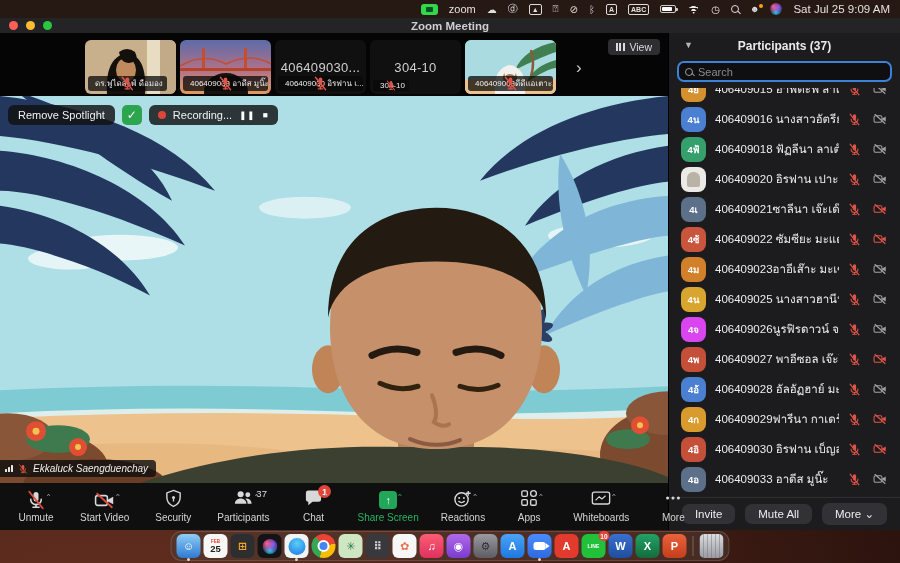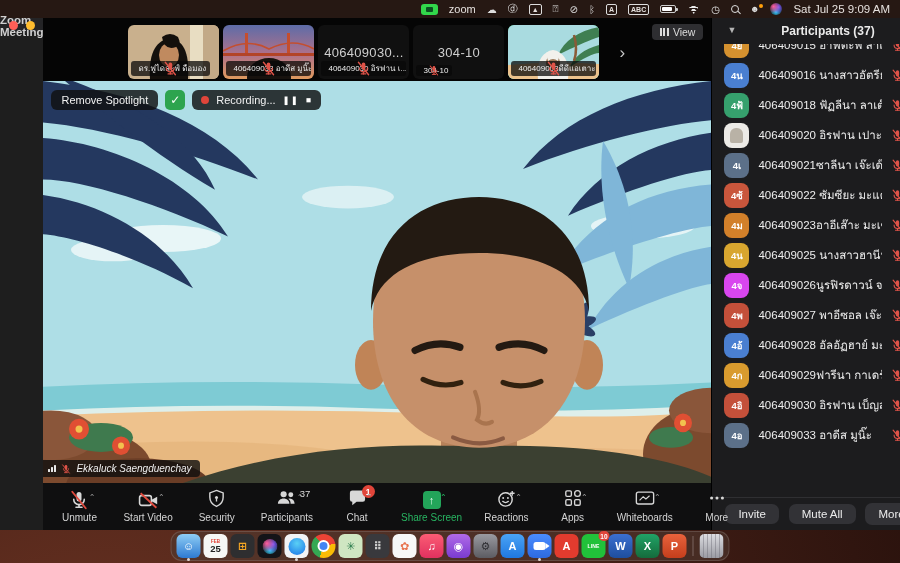--- a/index.html
+++ b/index.html
@@ -33,21 +33,21 @@
   .mag::after { content:''; position:absolute; width:4px; height:1.4px; background:#ddd; right:-3px; bottom:-1px; transform:rotate(45deg); }
   .siri-mini { width:12px; height:12px; border-radius:50%;
     background: radial-gradient(circle at 30% 30%, #ff5fa0, rgba(255,95,160,0) 55%),
                 radial-gradient(circle at 70% 35%, #7a5cff, rgba(122,92,255,0) 60%),
                 radial-gradient(circle at 50% 75%, #35d0ff, rgba(53,208,255,0) 60%), #131318; }
   .user-mini { position:relative; font-size:9px; color:#ddd; }
   .user-mini::after { content:''; position:absolute; right:-4px; top:0; width:4px; height:4px; border-radius:50%; background:#ff9f0a; }
   .mb-time { font-size:11.5px; white-space:nowrap; }
 
   
-  .window { position:absolute; top:18px; left:0; width:900px; height:512px; background:#1e1e1e; display:flex; flex-direction:row; }
+  .window { position:absolute; top:18px; left:0; width:900px; height:512px; background:#1e1e1e; display:flex; flex-direction:column; }
   .titlebar { height:15px; background:#242426; position:relative; display:flex; align-items:center; justify-content:center; }
   .titlebar .title { color:#cfcfcf; font-size:11.5px; font-weight:700; }
   .traffic { position:absolute; left:9px; top:3px; display:flex; gap:8px; }
   .tl { width:9px; height:9px; border-radius:50%; }
   .tl.r { background:#ff5f57; } .tl.y { background:#febc2e; } .tl.g { background:#28c840; }
 
   .content { flex:1; display:flex; min-height:0; }
   .main-col { width:668px; display:flex; flex-direction:column; background:#000; min-width:0; }
 
   
@@ -546,20 +546,26 @@
             </span>
           <span class="end-btn">End</span>
         </div>
       </div>
 
       <div class="panel">
         <div class="p-header">
           <span class="p-collapse">▼</span>
           <span>Participants (37)</span>
         </div>
+        <div class="p-search-wrap">
+          <div class="p-search">
+            <span class="mag"></span>
+            <input type="text" placeholder="Search" style="">
+          </div>
+        </div>
         <div class="p-list">
           <div class="p-list-inner" id="plist">
               <div class="p-row">
                 <span class="avatar" style="background: rgb(213, 145, 47);">4ย</span>
                 <span class="p-name">406409015 อาฟตะฟ สาแมง</span>
                 <span class="p-icons">
                   <span>
                     <svg viewBox="0 0 16 16" width="13" height="13" style="display:block">
                       <g fill="none" stroke="#df5348" stroke-width="1.3" stroke-linecap="round">
                         <rect x="6" y="1.6" width="4" height="7.6" rx="2" fill="#df5348" stroke="none"></rect>

